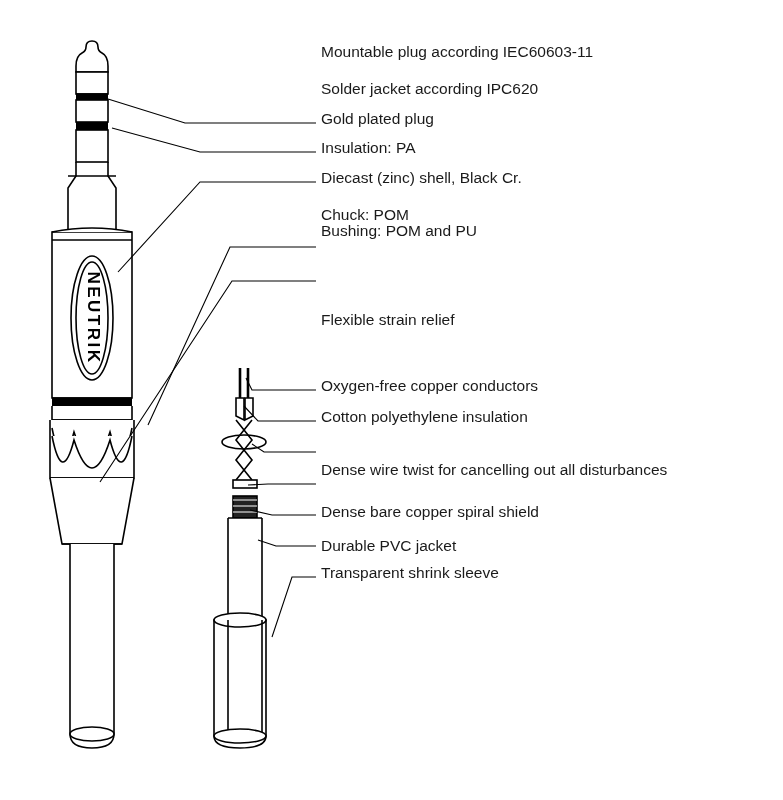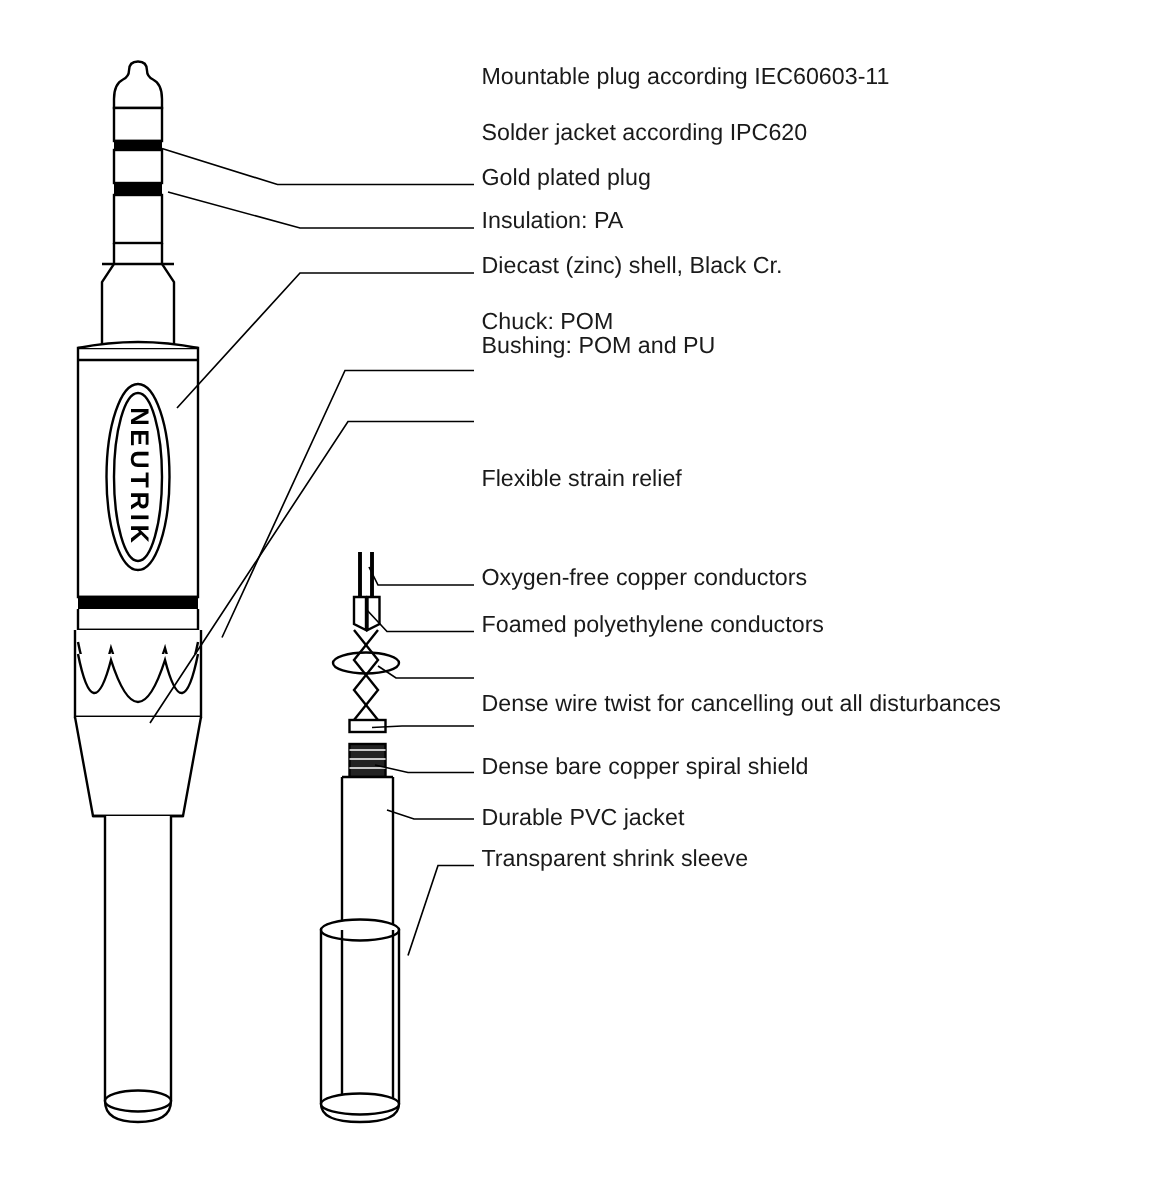--- a/index.html
+++ b/index.html
@@ -127,19 +127,19 @@
 
   <div class="label" style="left:321px; top:44px;">Mountable plug according IEC60603-11</div>
   <div class="label" style="left:321px; top:81px;">Solder jacket according IPC620</div>
   <div class="label" style="left:321px; top:111px;">Gold plated plug</div>
   <div class="label" style="left:321px; top:140px;">Insulation: PA</div>
   <div class="label" style="left:321px; top:170px;">Diecast (zinc) shell, Black Cr.</div>
   <div class="label" style="left:321px; top:207px;">Chuck: POM</div>
   <div class="label" style="left:321px; top:223px;">Bushing: POM and PU</div>
   <div class="label" style="left:321px; top:268px;margin-top:44px;">Flexible strain relief</div>
   <div class="label" style="left:321px; top:378px;">Oxygen-free copper conductors</div>
-  <div class="label" style="left:321px; top:409px;">Foamed polyethylene conductors</div>
+  <div class="label" style="left:321px; top:409px;">Cotton polyethylene insulation</div>
   <div class="label" style="left:321px; top:462px;">Dense wire twist for cancelling out all disturbances</div>
   <div class="label" style="left:321px; top:504px;">Dense bare copper spiral shield</div>
   <div class="label" style="left:321px; top:518px;margin-top:20px;">Durable PVC jacket</div>
   <div class="label" style="left:321px; top:565px;">Transparent shrink sleeve</div>
 
 </div>
 
 </body></html>

